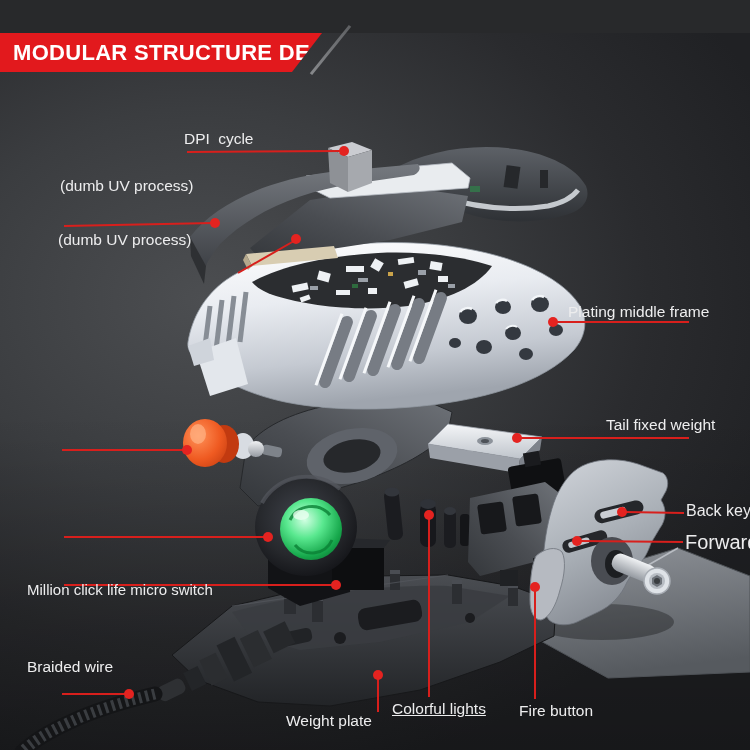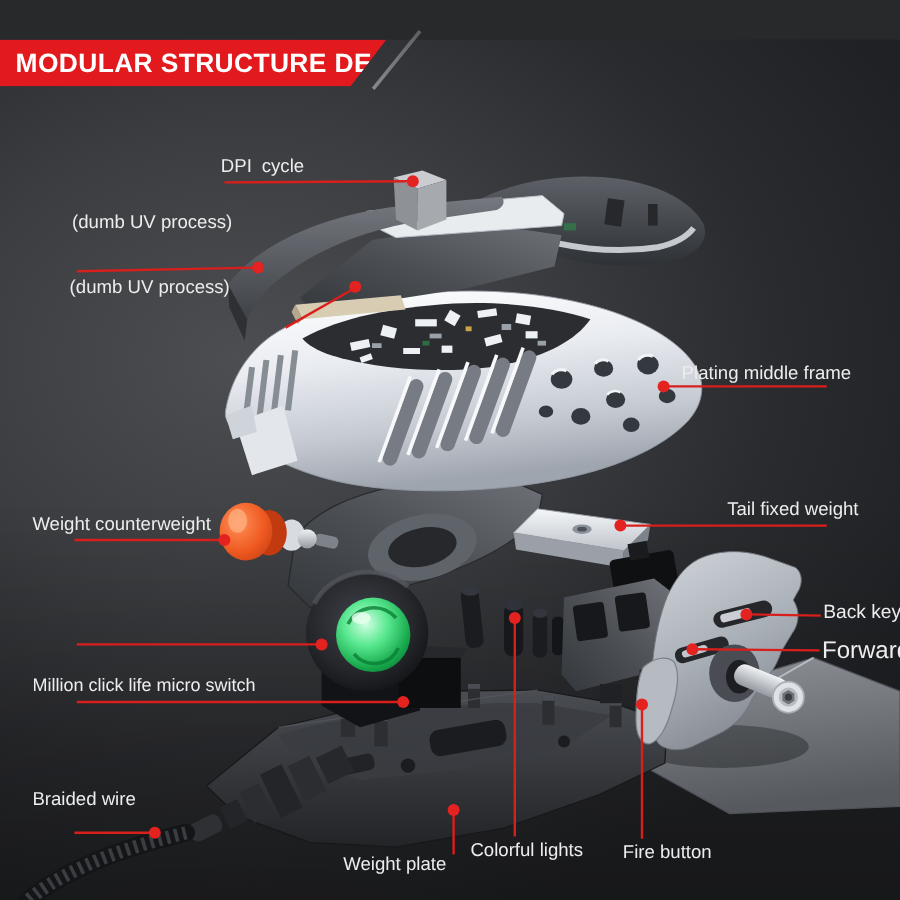--- a/index.html
+++ b/index.html
@@ -23,24 +23,24 @@
   #c-left .l1{margin-left:2px;}
   #c-left .l2{margin-left:6px;}
   #c-right{left:58px;top:229px;}
   #c-right .l1{margin-left:11px;}
   #c-plating{left:568px;top:301px;}
   #c-weightcw{left:27px;top:427px;}
   #c-tail{left:606px;top:414px;}
   #c-back{left:686px;top:500px;font-size:16px;}
   #c-forward{left:685px;top:528px;font-size:20px;}
   #c-wheel{left:27px;top:514px;}
-  #c-million{left:27px;top:561px;font-size:15px;}
+  #c-million{left:27px;top:579px;font-size:15px;}
   #c-braided{left:27px;top:656px;}
   #c-bottom{left:286px;top:710px;}
-  #c-colorful{left:392px;top:698px;}
+  #c-colorful{left:392px;top:698px;text-decoration:underline;}
   #c-fire{left:519px;top:700px;}
 </style>
 </head>
 <body>
 
 <div class="stage">
   <div class="topbar"></div>
 
   <svg class="art" width="750" height="750" viewBox="0 0 750 750">
     <defs>
@@ -375,23 +375,20 @@
   </div>
   <div class="callout" id="c-left">
     <span class="l2">(dumb UV process)</span>
   </div>
   <div class="callout" id="c-right">
     <span class="l2">(dumb UV process)</span>
   </div>
   <div class="callout" id="c-plating">
     <span>Plating middle frame</span>
   </div>
-  <div class="callout" id="c-weightcw">
-    <span>Weight counterweight</span>
-  </div>
   <div class="callout" id="c-tail">
     <span>Tail fixed weight</span>
   </div>
   <div class="callout" id="c-back">
     <span>Back key</span>
   </div>
   <div class="callout" id="c-forward">
     <span>Forward</span>
   </div>
   <div class="callout" id="c-million">

